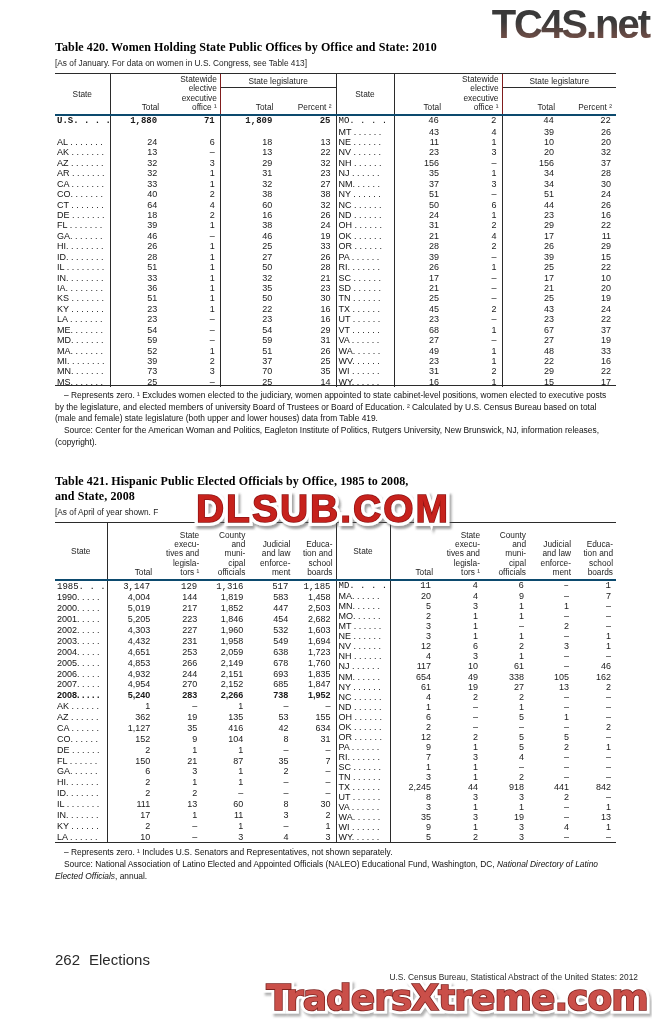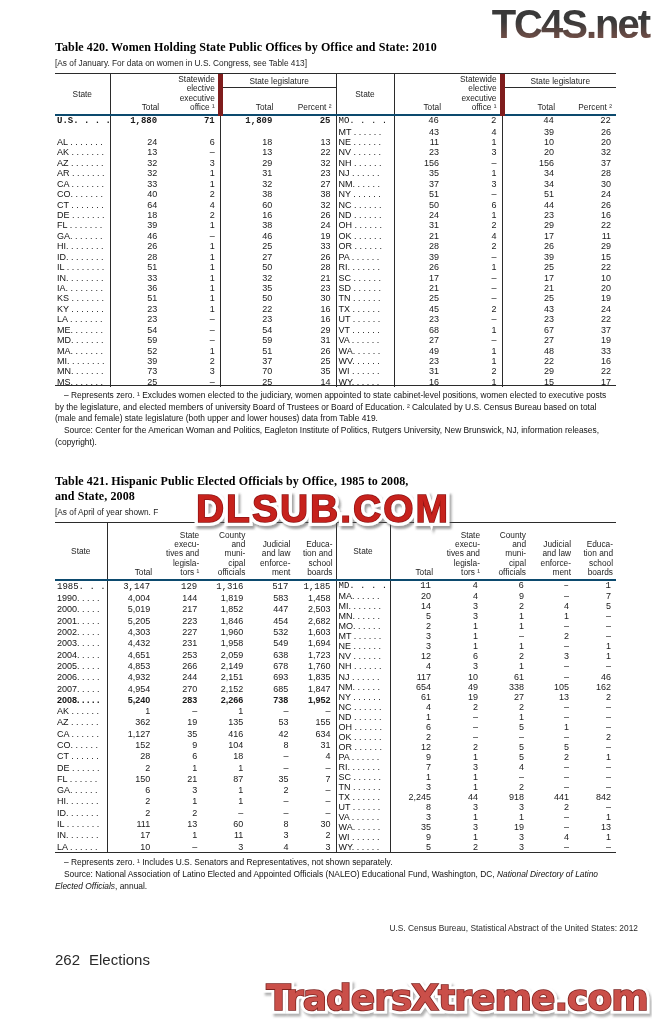--- a/index.html
+++ b/index.html
@@ -22,21 +22,21 @@
   table.right-half { border-left:1px solid #2b2b2b; }
   th, td { font-weight:normal; padding:0; }
 
   thead th { font-size:8.3px; color:#1d1d1d; }
   tbody tr:first-child td { border-top:2px solid #0c4a6e;font-family:Liberation Mono, monospace; }
 
   
   .t420 .h-state { text-align:center; vertical-align:middle; border-right:1px solid #2b2b2b; }
   .t420 .h-total { text-align:right; vertical-align:bottom; padding:0 3px 2px 0; }
   .t420 .h-exec  { text-align:right; vertical-align:bottom; white-space:pre-line;
-                   line-height:9.3px; border-right:5px solid #7f1d1d; padding:1px 3px 2px 0; }
+                   line-height:9.3px; border-right:1px solid #7f1d1d; padding:1px 3px 2px 0; }
   .t420 .h-leg   { text-align:center; vertical-align:middle; height:13px;
                    border-bottom:1px solid #2b2b2b; }
   .t420 .h-ltot, .t420 .h-pct { text-align:right; vertical-align:bottom; height:26px; padding:0 4px 2px 0; }
   .t420 td { height:10.35px; line-height:10.35px; font-size:9px; }
   .t420 td:nth-child(3) { border-right:1px solid #2b2b2b; }
 
   
   .t421 .h-state { text-align:center; vertical-align:middle; border-right:1px solid #2b2b2b; height:57px; }
   .t421 .h-col   { text-align:right; vertical-align:bottom; white-space:pre-line;
                    line-height:9.3px; padding:1px 3px 2px 0; }
@@ -46,21 +46,21 @@
            border-right:1px solid #2b2b2b; color:#111; }
   td.num { text-align:right; padding-right:5px; }
   tr.bold td { font-weight:bold; }
 
   .fn { font-size:8.4px; line-height:11.6px; color:#111; margin-top:4px; }
   .fn p { margin:0; text-indent:9px; }
   .block421 { margin-top:26px; }
 
   .footer-left { position:absolute; left:55px; top:951px; font-size:15px; color:#2a2a2a; }
   .footer-left .sec { margin-left:9px; }
-  .footer-right { position:absolute; right:14px; top:923px; font-size:8.4px; color:#2a2a2a; }
+  .footer-right { position:absolute; right:14px; top:972px; font-size:8.4px; color:#2a2a2a; }
 
   .wm { position:absolute; z-index:6; pointer-events:none; }
   #wm-top { top:0; right:0; }
   #wm-mid { left:158px; top:482px; }
   #wm-bot { left:262px; top:976px; }
 </style>
 </head>
 <body>
 
 <div class="content">
@@ -649,28 +649,20 @@
             </tr>
             <tr>
               <td class="lbl">CO. . . . . .</td>
               <td class="num">152</td>
               <td class="num">9</td>
               <td class="num">104</td>
               <td class="num">8</td>
               <td class="num">31</td>
             </tr>
             <tr>
-              <td class="lbl">CT . . . . . .</td>
-              <td class="num">28</td>
-              <td class="num">6</td>
-              <td class="num">18</td>
-              <td class="num">–</td>
-              <td class="num">4</td>
-            </tr>
-            <tr>
               <td class="lbl">DE . . . . . .</td>
               <td class="num">2</td>
               <td class="num">1</td>
               <td class="num">1</td>
               <td class="num">–</td>
               <td class="num">–</td>
             </tr>
             <tr>
               <td class="lbl">FL . . . . . .</td>
               <td class="num">150</td>
@@ -711,20 +703,28 @@
               <td class="num">8</td>
               <td class="num">30</td>
             </tr>
             <tr>
               <td class="lbl">IN. . . . . . .</td>
               <td class="num">17</td>
               <td class="num">1</td>
               <td class="num">11</td>
               <td class="num">3</td>
               <td class="num">2</td>
+            </tr>
+            <tr>
+              <td class="lbl">KY . . . . . .</td>
+              <td class="num">2</td>
+              <td class="num">–</td>
+              <td class="num">1</td>
+              <td class="num">–</td>
+              <td class="num">1</td>
             </tr>
             <tr>
               <td class="lbl">LA . . . . . .</td>
               <td class="num">10</td>
               <td class="num">–</td>
               <td class="num">3</td>
               <td class="num">4</td>
               <td class="num">3</td>
             </tr>
           </tbody>
@@ -774,28 +774,20 @@
             </tr>
             <tr>
               <td class="lbl">MA. . . . . .</td>
               <td class="num">20</td>
               <td class="num">4</td>
               <td class="num">9</td>
               <td class="num">–</td>
               <td class="num">7</td>
             </tr>
             <tr>
-              <td class="lbl">MI. . . . . . .</td>
-              <td class="num">14</td>
-              <td class="num">3</td>
-              <td class="num">2</td>
-              <td class="num">4</td>
-              <td class="num">5</td>
-            </tr>
-            <tr>
               <td class="lbl">MN. . . . . .</td>
               <td class="num">5</td>
               <td class="num">3</td>
               <td class="num">1</td>
               <td class="num">1</td>
               <td class="num">–</td>
             </tr>
             <tr>
               <td class="lbl">MO. . . . . .</td>
               <td class="num">2</td>

